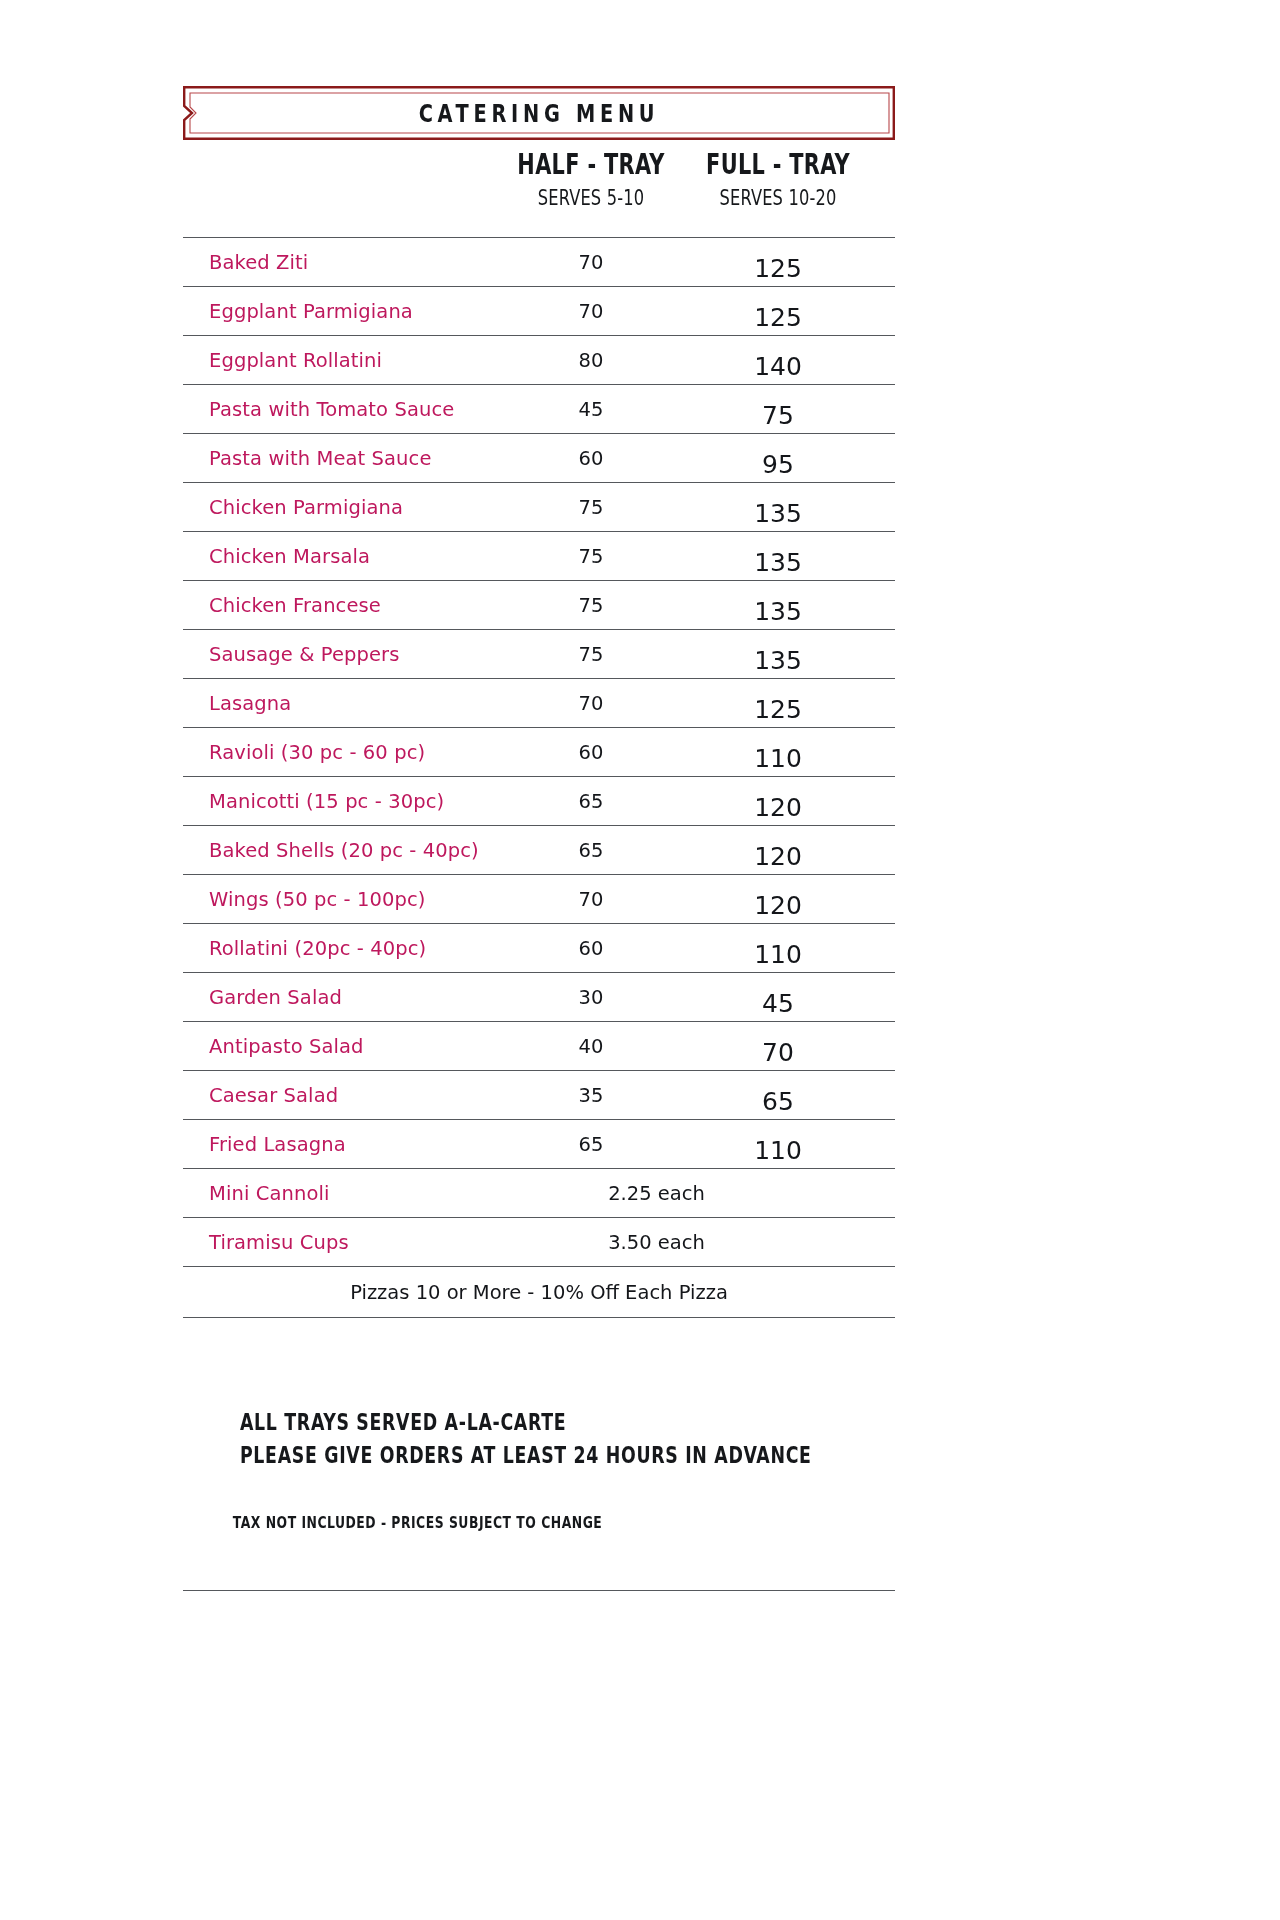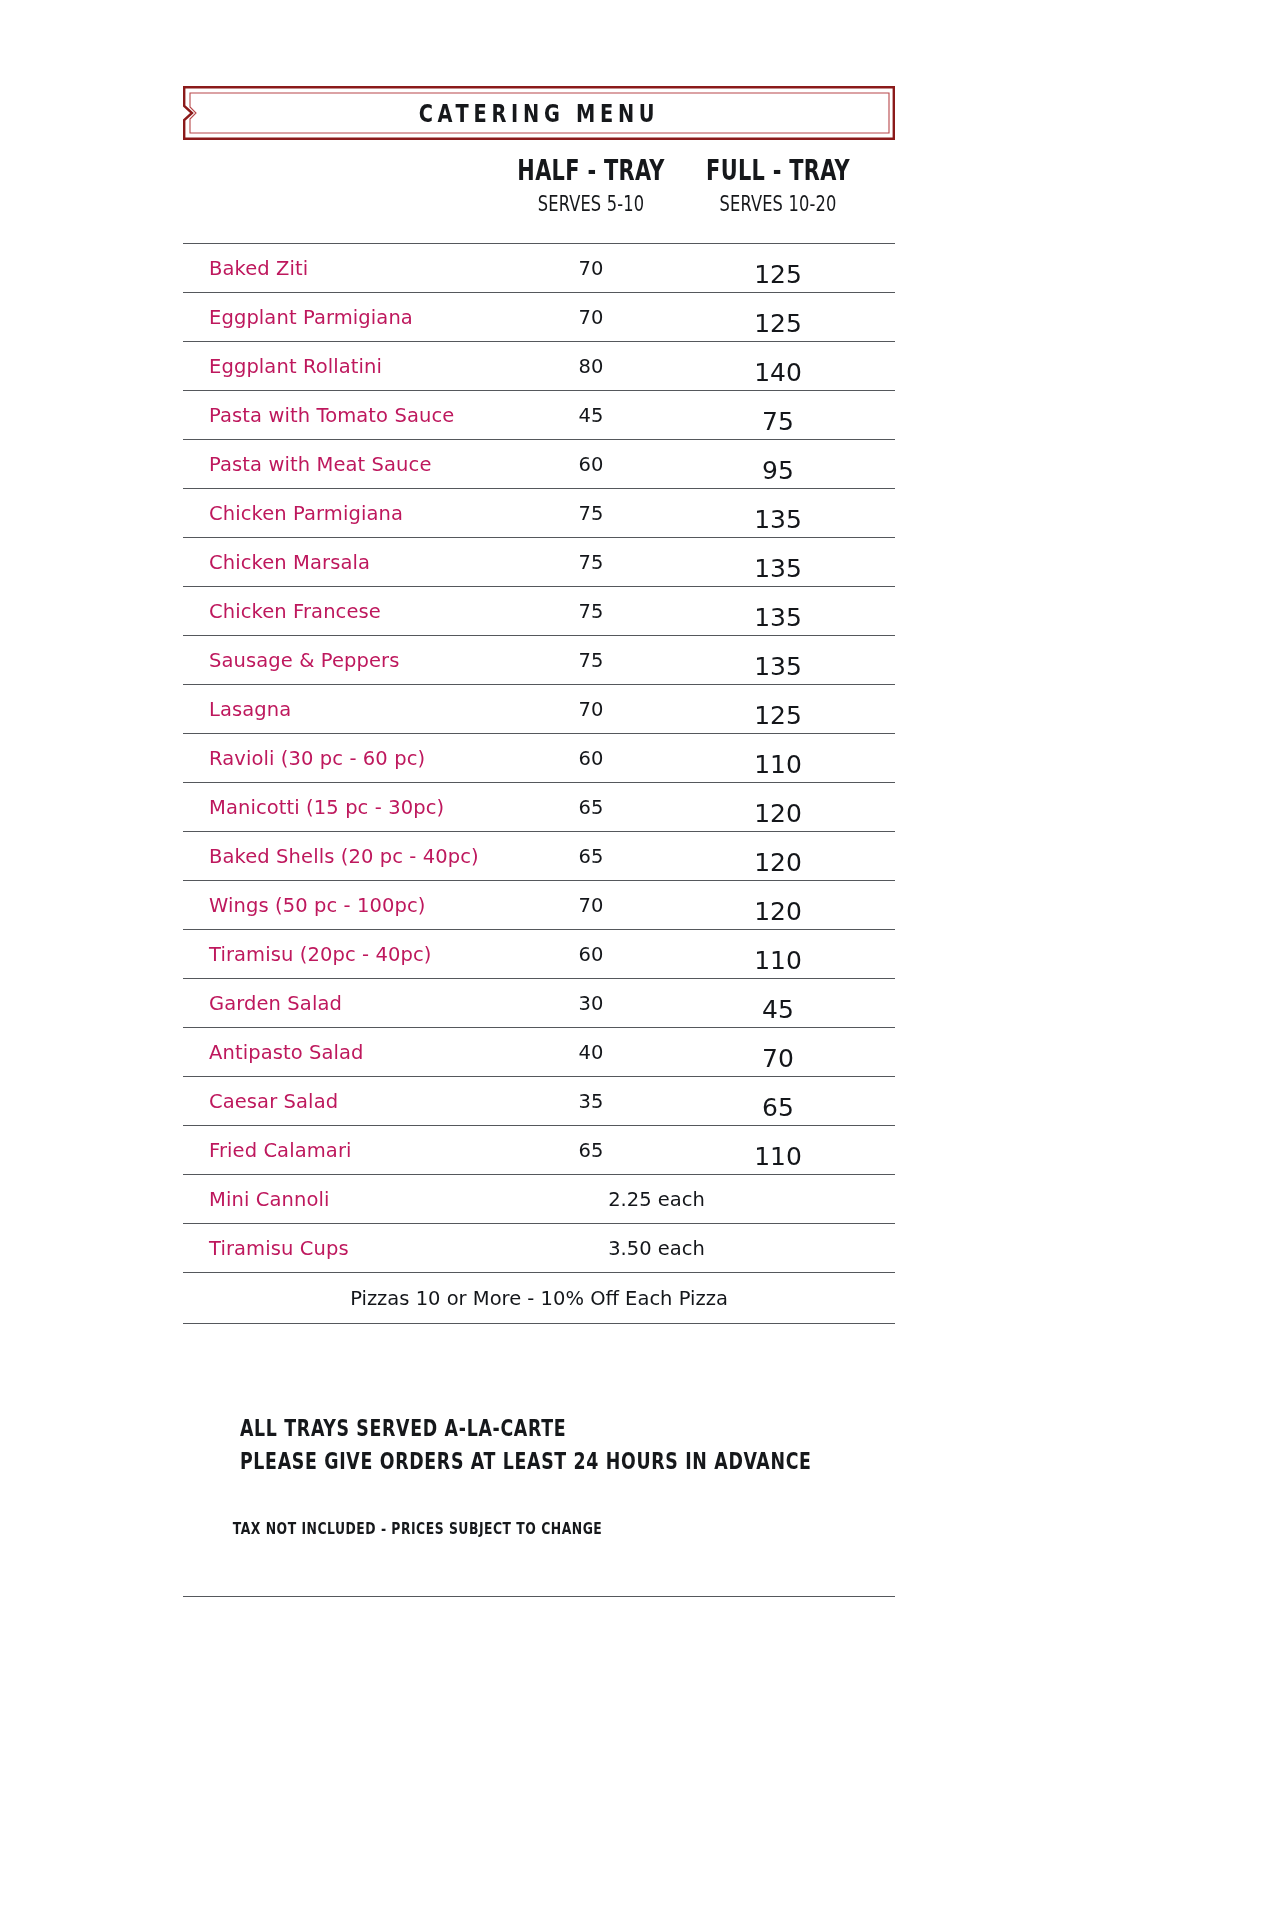--- a/index.html
+++ b/index.html
@@ -63,21 +63,21 @@
     color: #16181b;
     transform: scaleX(0.86);
     transform-origin: center center;
     white-space: nowrap;
   }
 
   
   .col-heads {
     position: relative;
     height: 88px;
-    margin-top: 22px;
+    margin-top: 16px;
   }
   .chead {
     position: absolute;
     text-align: center;
     width: 200px;
   }
   .chead.half { left: 308px; top: 0; }
   .chead.full { left: 495px; top: 0; }
   .chead .t1 {
     font-family: "DejaVu Sans Condensed", "Liberation Sans Narrow", "Liberation Sans", sans-serif;
@@ -295,41 +295,41 @@
           <div class="name">Baked Shells (20 pc - 40pc)</div>
           <div class="p-half">65</div>
           <div class="p-full">120</div>
         </div>
         <div class="row">
           <div class="name">Wings (50 pc - 100pc)</div>
           <div class="p-half">70</div>
           <div class="p-full">120</div>
         </div>
         <div class="row">
-          <div class="name">Tiramisu (20pc - 40pc)</div>
+          <div class="name">Rollatini (20pc - 40pc)</div>
           <div class="p-half">60</div>
           <div class="p-full">110</div>
         </div>
         <div class="row">
           <div class="name">Garden Salad</div>
           <div class="p-half">30</div>
           <div class="p-full">45</div>
         </div>
         <div class="row">
           <div class="name">Antipasto Salad</div>
           <div class="p-half">40</div>
           <div class="p-full">70</div>
         </div>
         <div class="row">
           <div class="name">Caesar Salad</div>
           <div class="p-half">35</div>
           <div class="p-full">65</div>
         </div>
         <div class="row">
-          <div class="name">Fried Calamari</div>
+          <div class="name">Fried Lasagna</div>
           <div class="p-half">65</div>
           <div class="p-full">110</div>
         </div>
         <div class="row">
           <div class="name">Mini Cannoli</div>
           <div class="p-single">2.25 each</div>
         </div>
         <div class="row">
           <div class="name">Tiramisu Cups</div>
           <div class="p-single">3.50 each</div>

